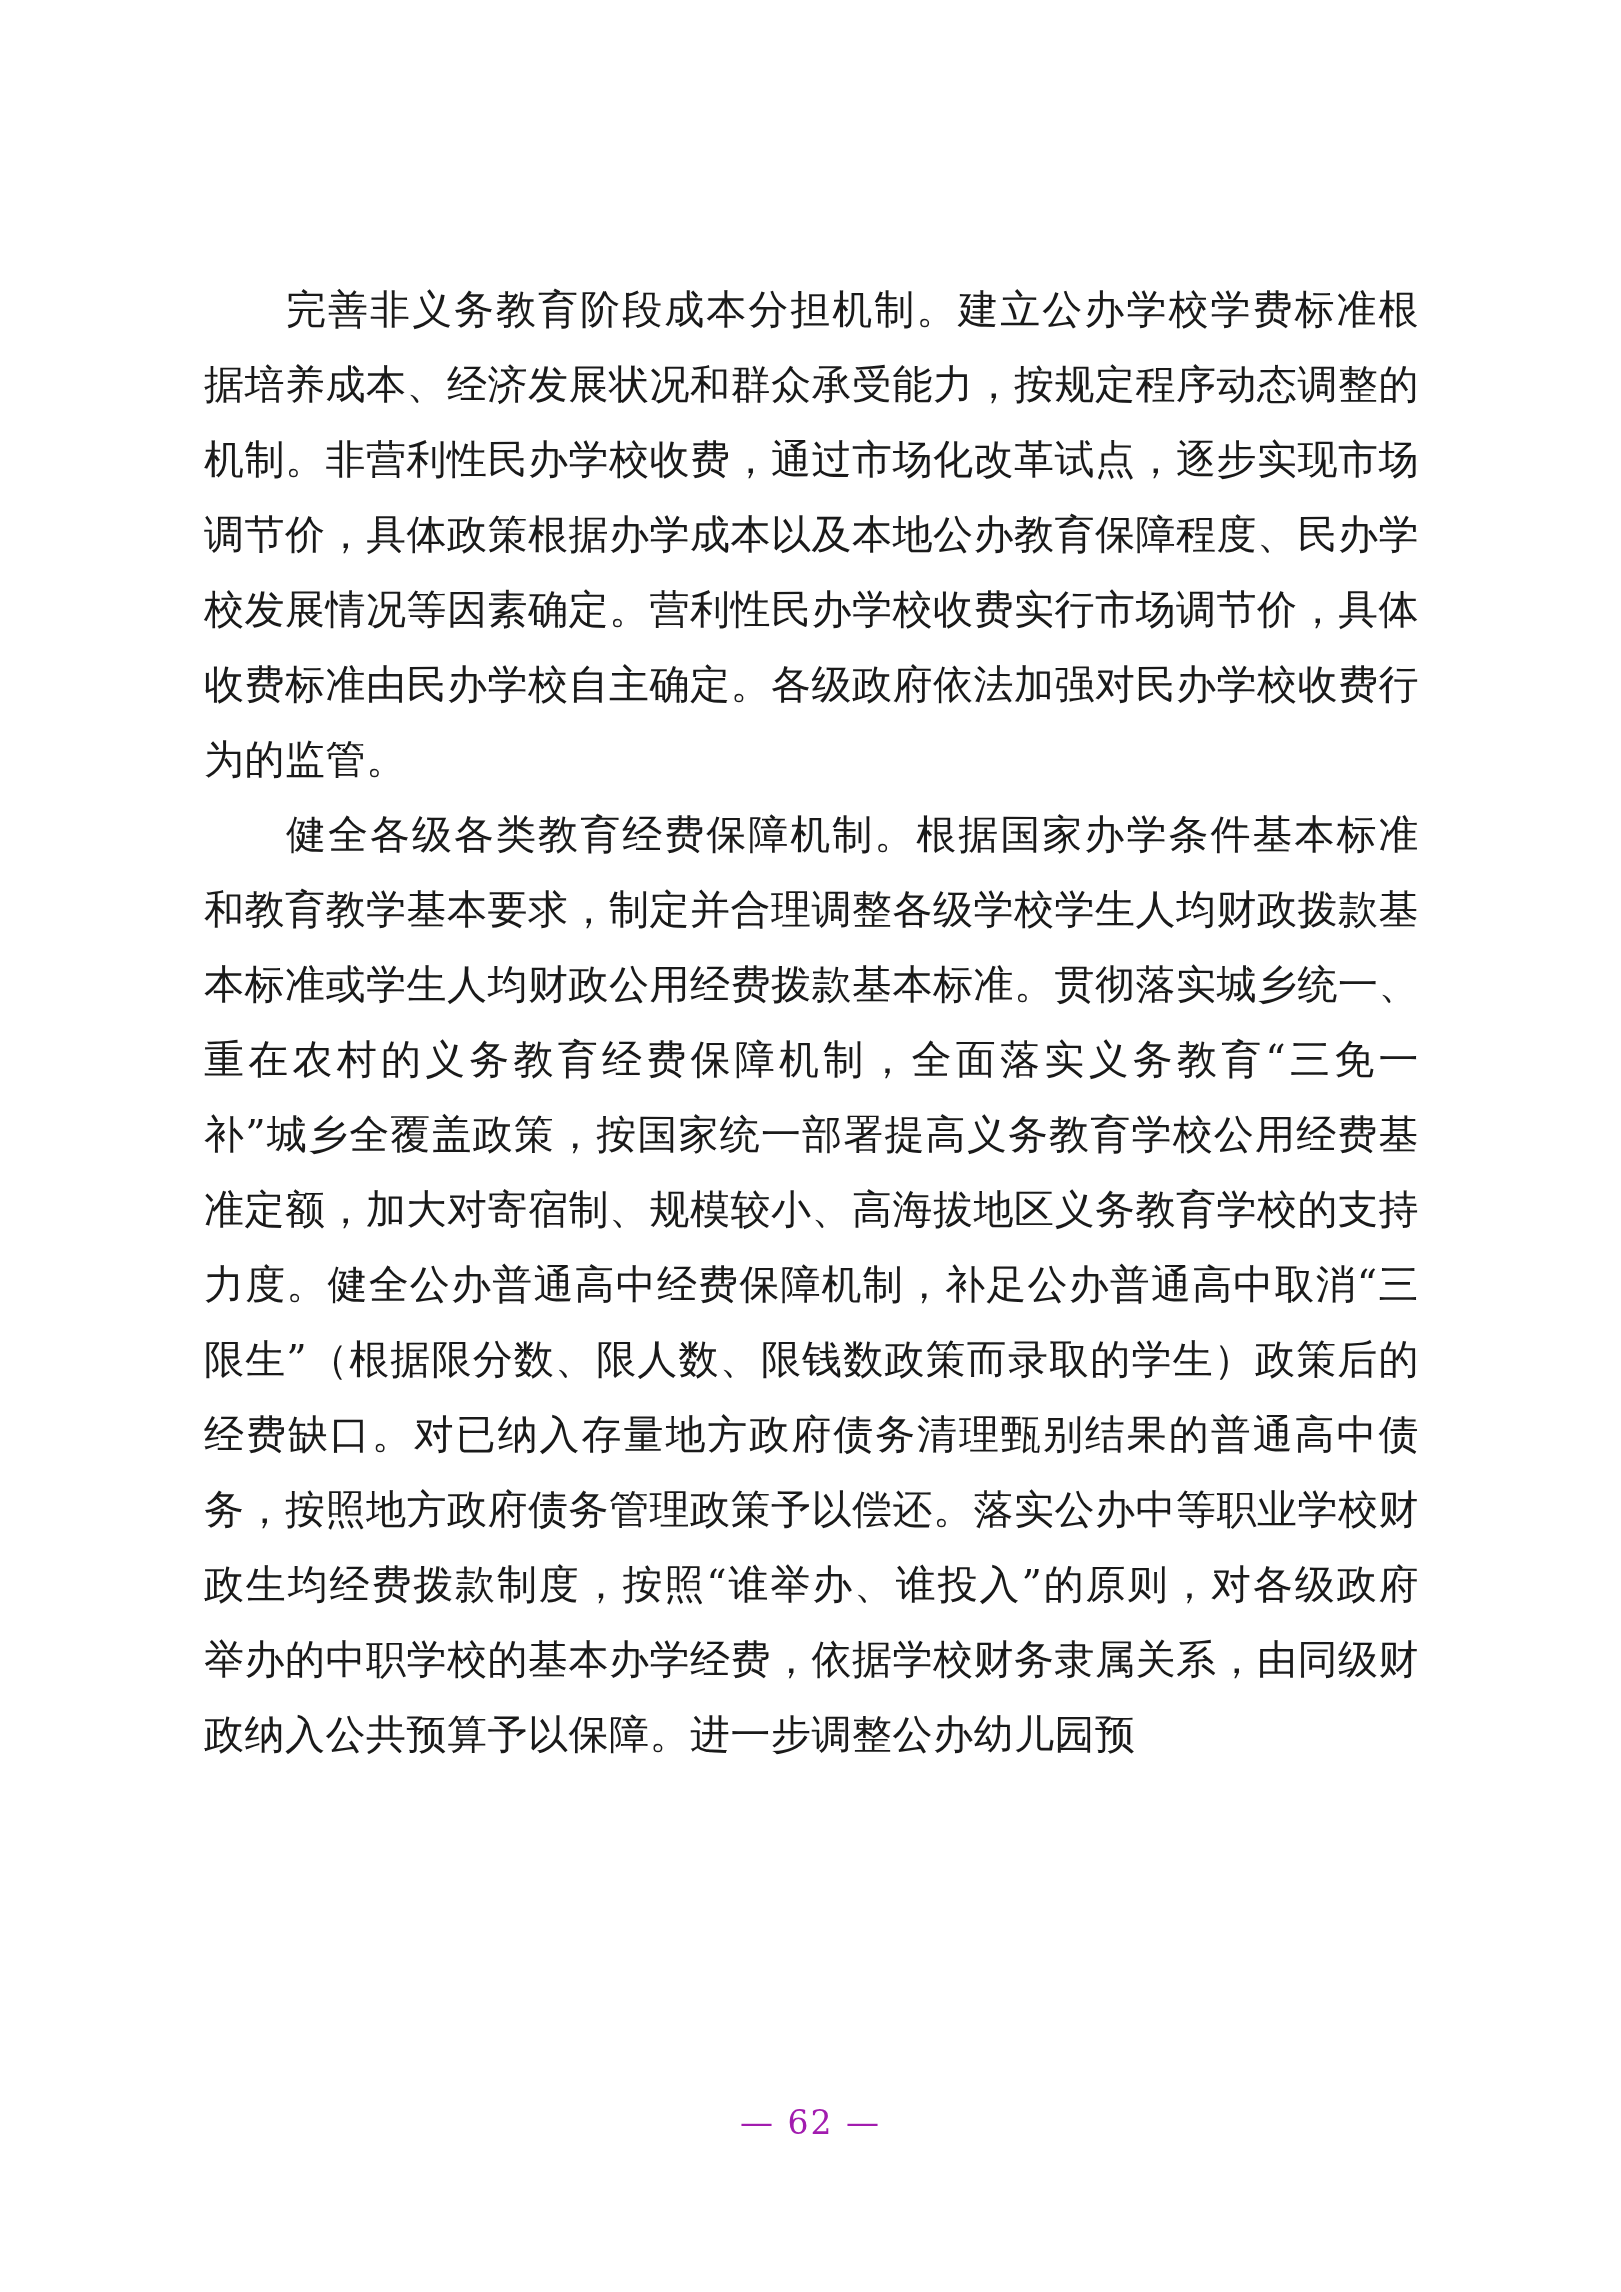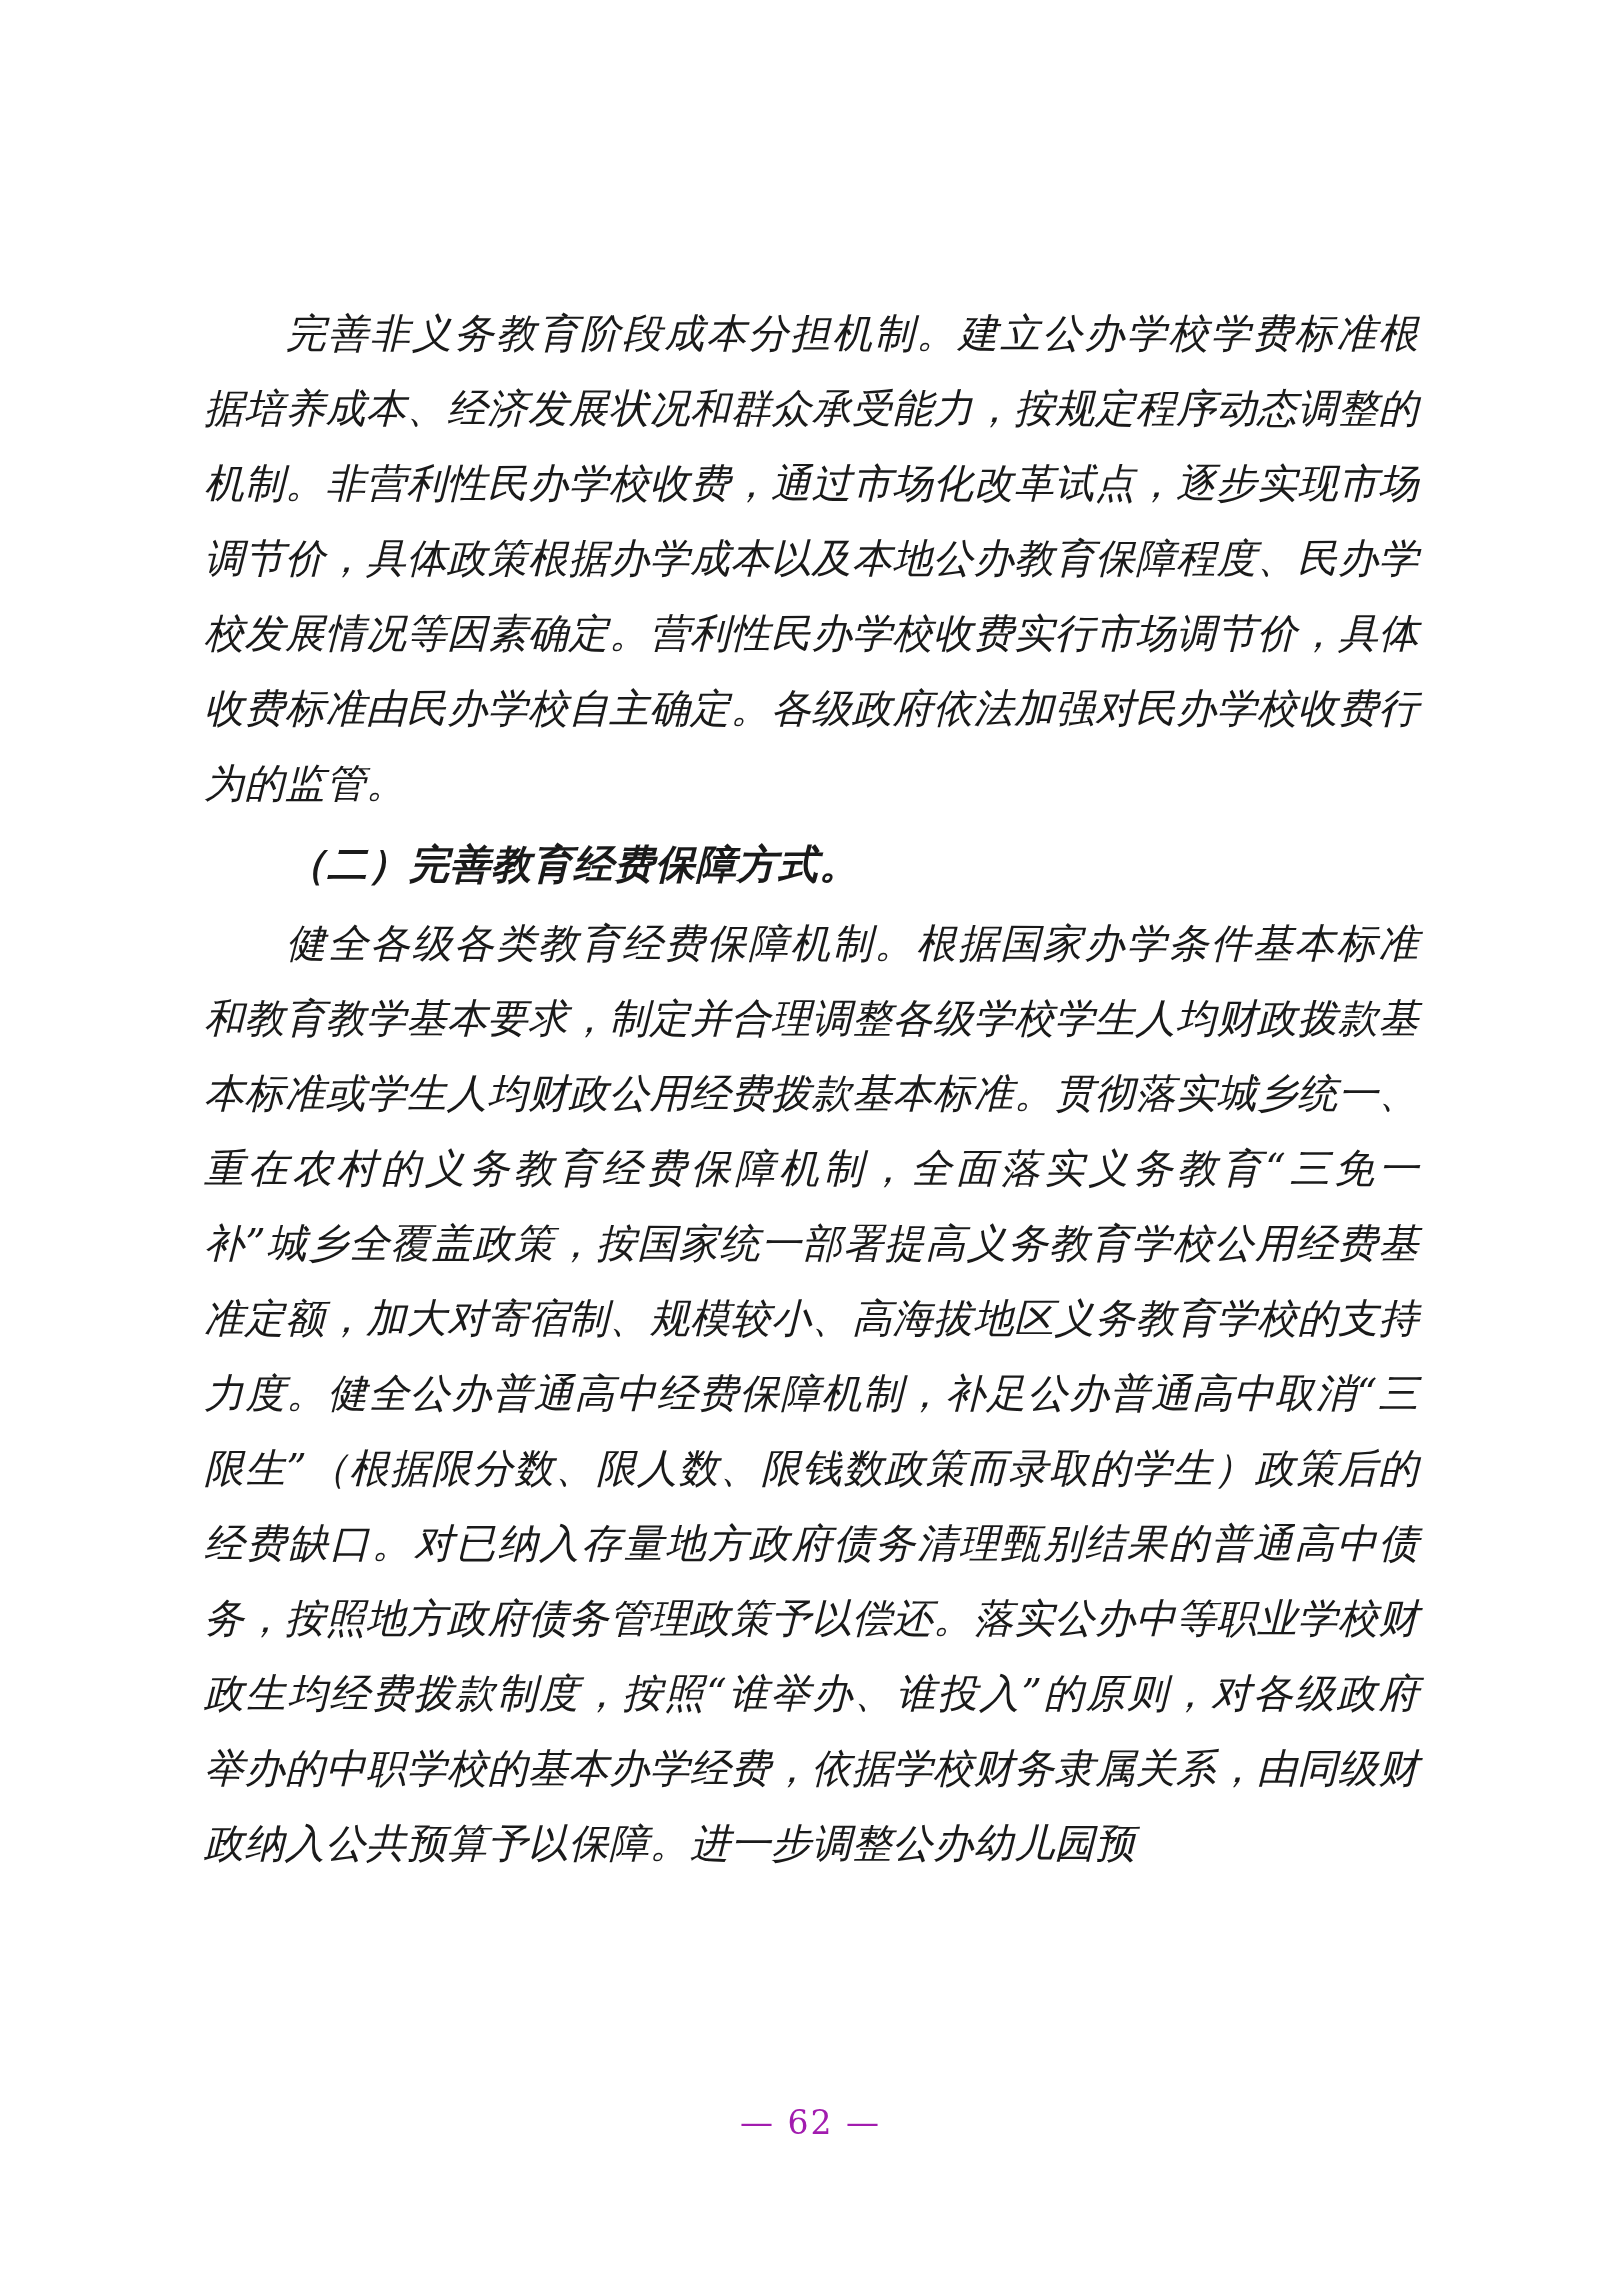--- a/index.html
+++ b/index.html
@@ -19,23 +19,22 @@
     position: absolute;
     left: 0;
     top: 0;
     width: 1621px;
     height: 2293px;
     background: #ffffff;
   }
   .content {
     position: absolute;
     left: 204px;
-    top: 296px;
+    top: 272px;
     width: 1215px;
-    font-style: italic;
   }
   .para {
     font-size: 40px;
     line-height: 75px;
     text-align: justify;
     text-align-last: left;
     text-justify: inter-ideograph;
     letter-spacing: 0.5px;
     margin: 0 0 0 0;
   }
@@ -69,21 +68,20 @@
 </style>
 </head>
 <body>
 
 <div class="page">
 
   <div class="content">
 
     <p class="para indent">完善非义务教育阶段成本分担机制。建立公办学校学费标准根据培养成本、经济发展状况和群众承受能力，按规定程序动态调整的机制。非营利性民办学校收费，通过市场化改革试点，逐步实现市场调节价，具体政策根据办学成本以及本地公办教育保障程度、民办学校发展情况等因素确定。营利性民办学校收费实行市场调节价，具体收费标准由民办学校自主确定。各级政府依法加强对民办学校收费行为的监管。</p>
 
-    <p class="heading">（二）完善教育经费保障方式。</p>
 
     <p class="para indent">健全各级各类教育经费保障机制。根据国家办学条件基本标准和教育教学基本要求，制定并合理调整各级学校学生人均财政拨款基本标准或学生人均财政公用经费拨款基本标准。贯彻落实城乡统一、重在农村的义务教育经费保障机制，全面落实义务教育“三免一补”城乡全覆盖政策，按国家统一部署提高义务教育学校公用经费基准定额，加大对寄宿制、规模较小、高海拔地区义务教育学校的支持力度。健全公办普通高中经费保障机制，补足公办普通高中取消“三限生”（根据限分数、限人数、限钱数政策而录取的学生）政策后的经费缺口。对已纳入存量地方政府债务清理甄别结果的普通高中债务，按照地方政府债务管理政策予以偿还。落实公办中等职业学校财政生均经费拨款制度，按照“谁举办、谁投入”的原则，对各级政府举办的中职学校的基本办学经费，依据学校财务隶属关系，由同级财政纳入公共预算予以保障。进一步调整公办幼儿园预</p>
 
   </div>
 
   <div class="footer">
     <span class="pagenum">— 62 —</span>
   </div>
 
 </div>

